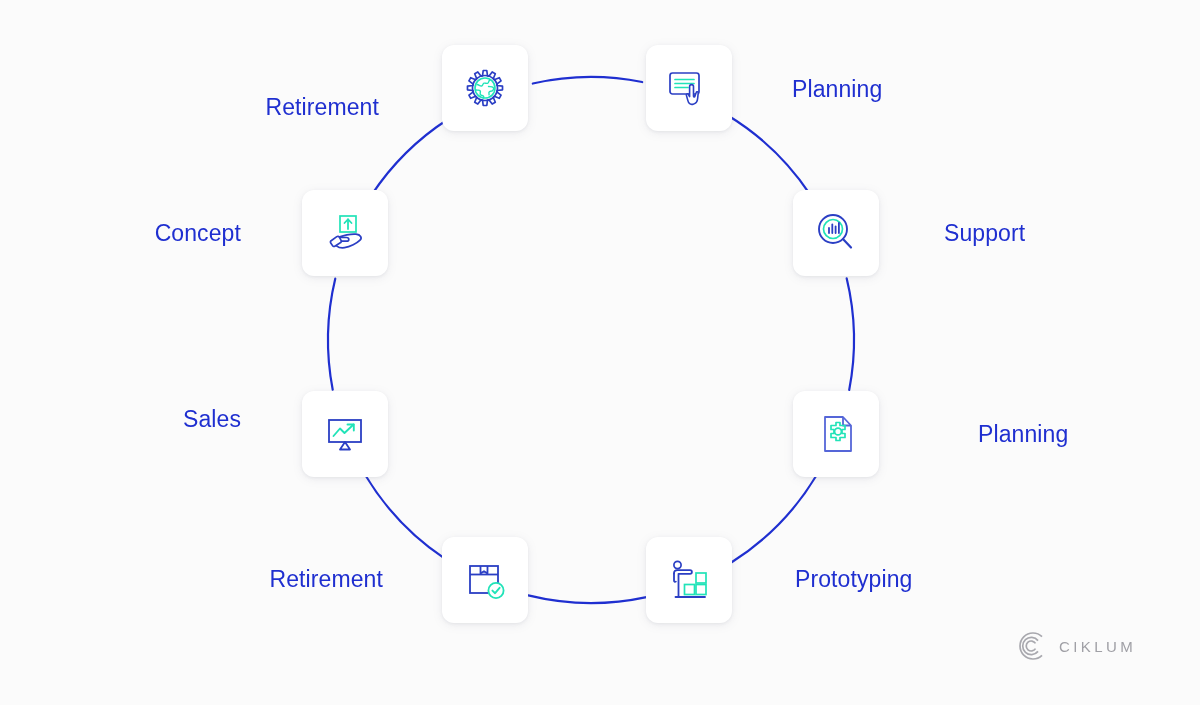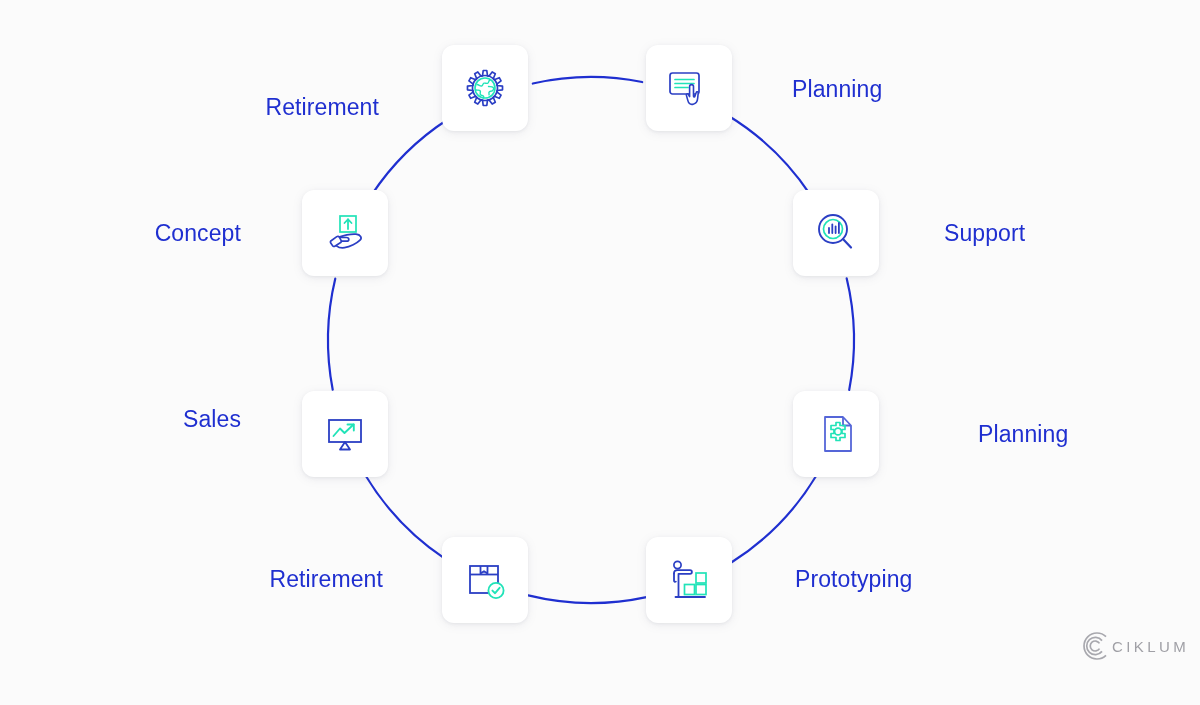--- a/index.html
+++ b/index.html
@@ -59,24 +59,25 @@
   .node-label.lbl-right {
     text-align: left;
   }
   .node-label.lbl-left {
     text-align: right;
     transform: translateX(-100%);
   }
   
   .brand {
     position: absolute;
-    left: 1080px;
+    left: 1016px;
     top: 630px;
     display: flex;
     align-items: center;
+    gap: 11px;
   }
   .brand-mark {
     width: 32px;
     height: 32px;
     display: block;
   }
   .brand-word {
     font-size: 15px;
     letter-spacing: 3.4px;
     color: #a0a0a6;

